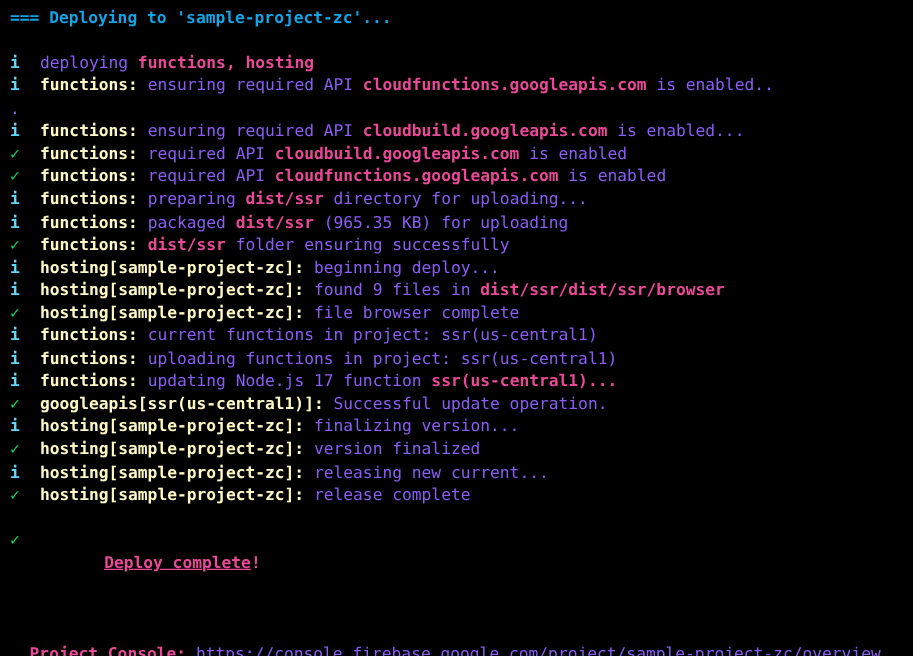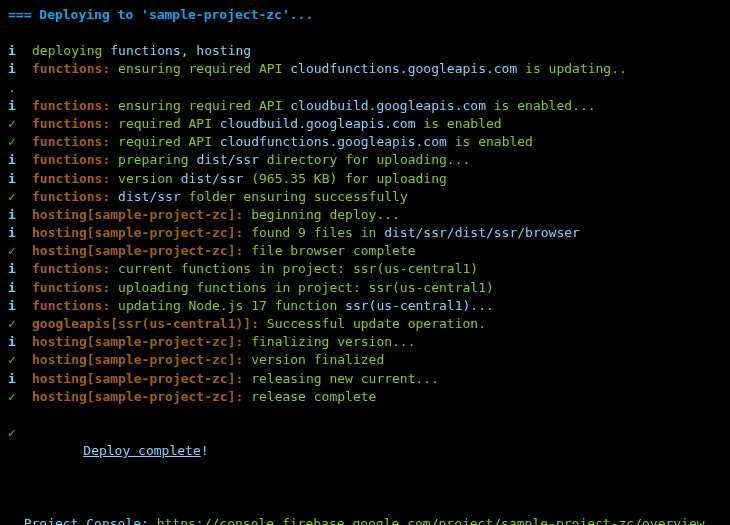--- a/index.html
+++ b/index.html
@@ -37,52 +37,52 @@
     }
     .icon-check {
       color: #00d75f;
       font-weight: bold;
     }
     .content {
       flex: 1;
       word-break: break-all;
     }
     .cyan-bold {
-      color: #a16207;
+      color: #fef9c3;
       font-weight: bold;
     }
     .white-bold {
-      color: #7dd3fc;
-      font-weight: normal;
+      color: #ec4899;
+      font-weight: bold;
     }
     .normal {
-      color: #84cc16;
+      color: #8b5cf6;
     }
     .underline {
       text-decoration: underline;
       margin-left: 20px;
     }
     .spacer {
       height: 18px;
     }
   </style>
 </head>
 <body>
 
 <div class="header">=== Deploying to 'sample-project-zc'...</div>
 
 <div id="log-lines">
     <div class="line"><span class="icon icon-i">i</span><span class="content"><span class="normal">deploying </span><span class="white-bold">functions, hosting</span></span></div>
-    <div class="line"><span class="icon icon-i">i</span><span class="content"><span class="cyan-bold">functions:</span><span class="normal"> ensuring required API </span><span class="white-bold">cloudfunctions.googleapis.com</span><span class="normal"> is updating..</span></span></div>
+    <div class="line"><span class="icon icon-i">i</span><span class="content"><span class="cyan-bold">functions:</span><span class="normal"> ensuring required API </span><span class="white-bold">cloudfunctions.googleapis.com</span><span class="normal"> is enabled..</span></span></div>
     <div class="line"><span class="content"><span class="normal">.</span></span></div>
     <div class="line"><span class="icon icon-i">i</span><span class="content"><span class="cyan-bold">functions:</span><span class="normal"> ensuring required API </span><span class="white-bold">cloudbuild.googleapis.com</span><span class="normal"> is enabled...</span></span></div>
     <div class="line"><span class="icon icon-check">✓</span><span class="content"><span class="cyan-bold">functions:</span><span class="normal"> required API </span><span class="white-bold">cloudbuild.googleapis.com</span><span class="normal"> is enabled</span></span></div>
     <div class="line"><span class="icon icon-check">✓</span><span class="content"><span class="cyan-bold">functions:</span><span class="normal"> required API </span><span class="white-bold">cloudfunctions.googleapis.com</span><span class="normal"> is enabled</span></span></div>
     <div class="line"><span class="icon icon-i">i</span><span class="content"><span class="cyan-bold">functions:</span><span class="normal"> preparing </span><span class="white-bold">dist/ssr</span><span class="normal"> directory for uploading...</span></span></div>
-    <div class="line"><span class="icon icon-i">i</span><span class="content"><span class="cyan-bold">functions:</span><span class="normal"> version </span><span class="white-bold">dist/ssr</span><span class="normal"> (965.35 KB) for uploading</span></span></div>
+    <div class="line"><span class="icon icon-i">i</span><span class="content"><span class="cyan-bold">functions:</span><span class="normal"> packaged </span><span class="white-bold">dist/ssr</span><span class="normal"> (965.35 KB) for uploading</span></span></div>
     <div class="line"><span class="icon icon-check">✓</span><span class="content"><span class="cyan-bold">functions:</span><span class="normal"> </span><span class="white-bold">dist/ssr</span><span class="normal"> folder ensuring successfully</span></span></div>
     <div class="line"><span class="icon icon-i">i</span><span class="content"><span class="cyan-bold">hosting[sample-project-zc]:</span><span class="normal"> beginning deploy...</span></span></div>
     <div class="line"><span class="icon icon-i">i</span><span class="content"><span class="cyan-bold">hosting[sample-project-zc]:</span><span class="normal"> found 9 files in </span><span class="white-bold">dist/ssr/dist/ssr/browser</span></span></div>
     <div class="line"><span class="icon icon-check">✓</span><span class="content"><span class="cyan-bold">hosting[sample-project-zc]:</span><span class="normal"> file browser complete</span></span></div>
     <div class="line"><span class="icon icon-i">i</span><span class="content"><span class="cyan-bold">functions:</span><span class="normal"> current functions in project: ssr(us-central1)</span></span></div>
     <div class="line"><span class="icon icon-i">i</span><span class="content"><span class="cyan-bold">functions:</span><span class="normal"> uploading functions in project: ssr(us-central1)</span></span></div>
     <div class="line"><span class="icon icon-i">i</span><span class="content"><span class="cyan-bold">functions:</span><span class="normal"> updating Node.js 17 function </span><span class="white-bold">ssr(us-central1)...</span></span></div>
     <div class="line"><span class="icon icon-check">✓</span><span class="content"><span class="cyan-bold">googleapis[ssr(us-central1)]:</span><span class="normal"> Successful update operation.</span></span></div>
     <div class="line"><span class="icon icon-i">i</span><span class="content"><span class="cyan-bold">hosting[sample-project-zc]:</span><span class="normal"> finalizing version...</span></span></div>
     <div class="line"><span class="icon icon-check">✓</span><span class="content"><span class="cyan-bold">hosting[sample-project-zc]:</span><span class="normal"> version finalized</span></span></div>

